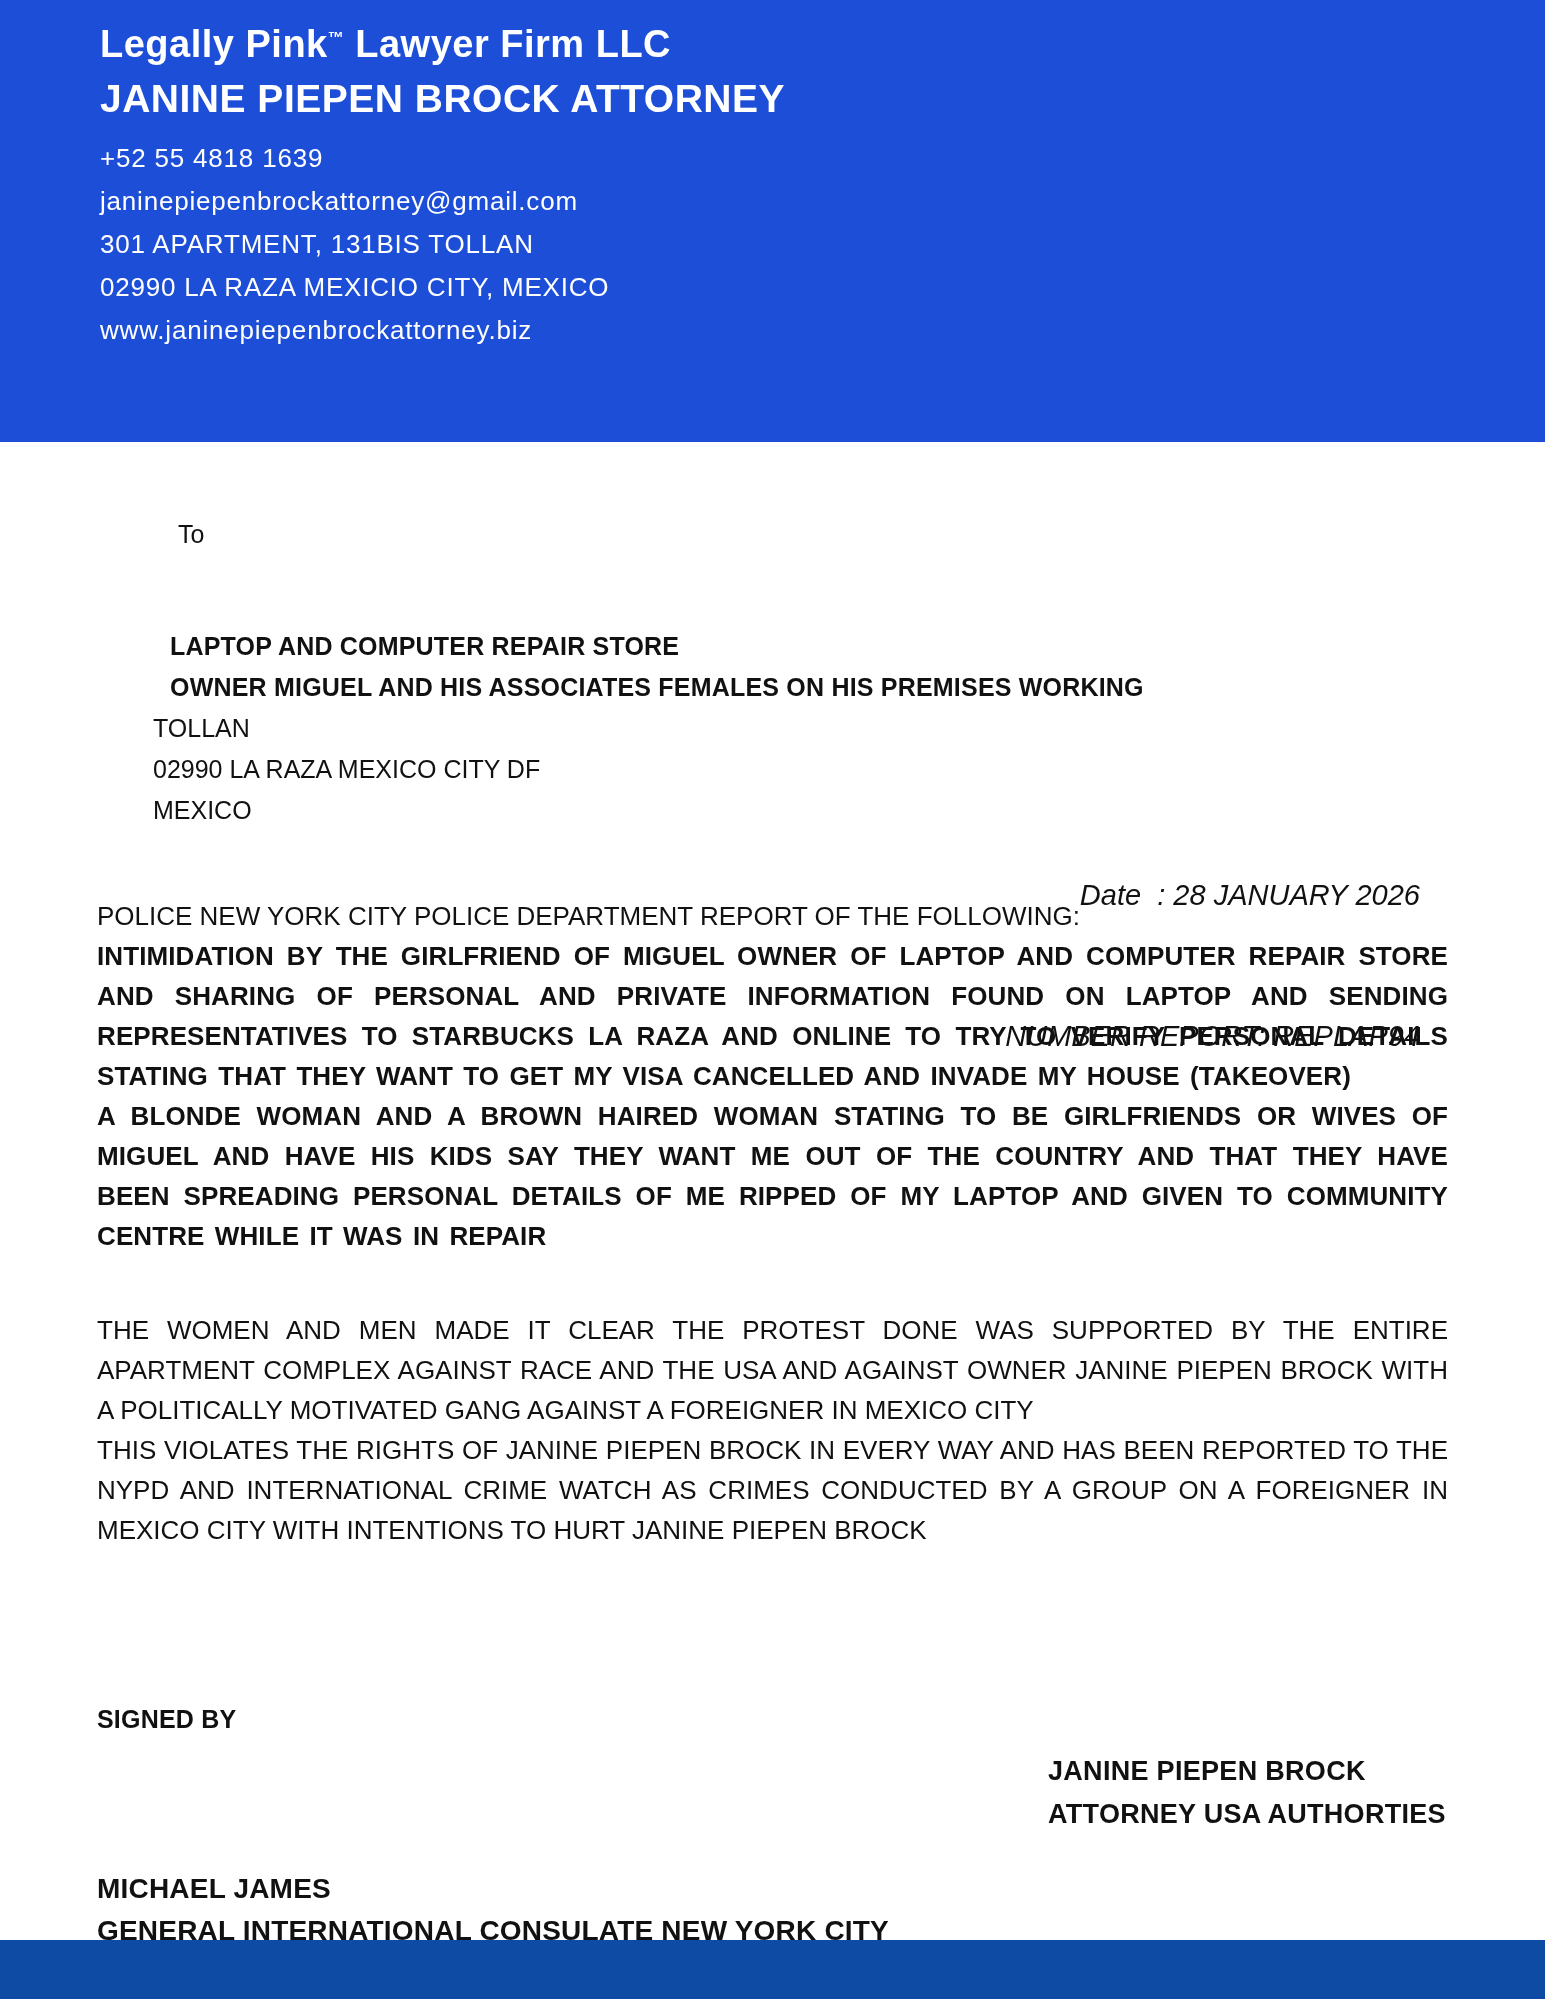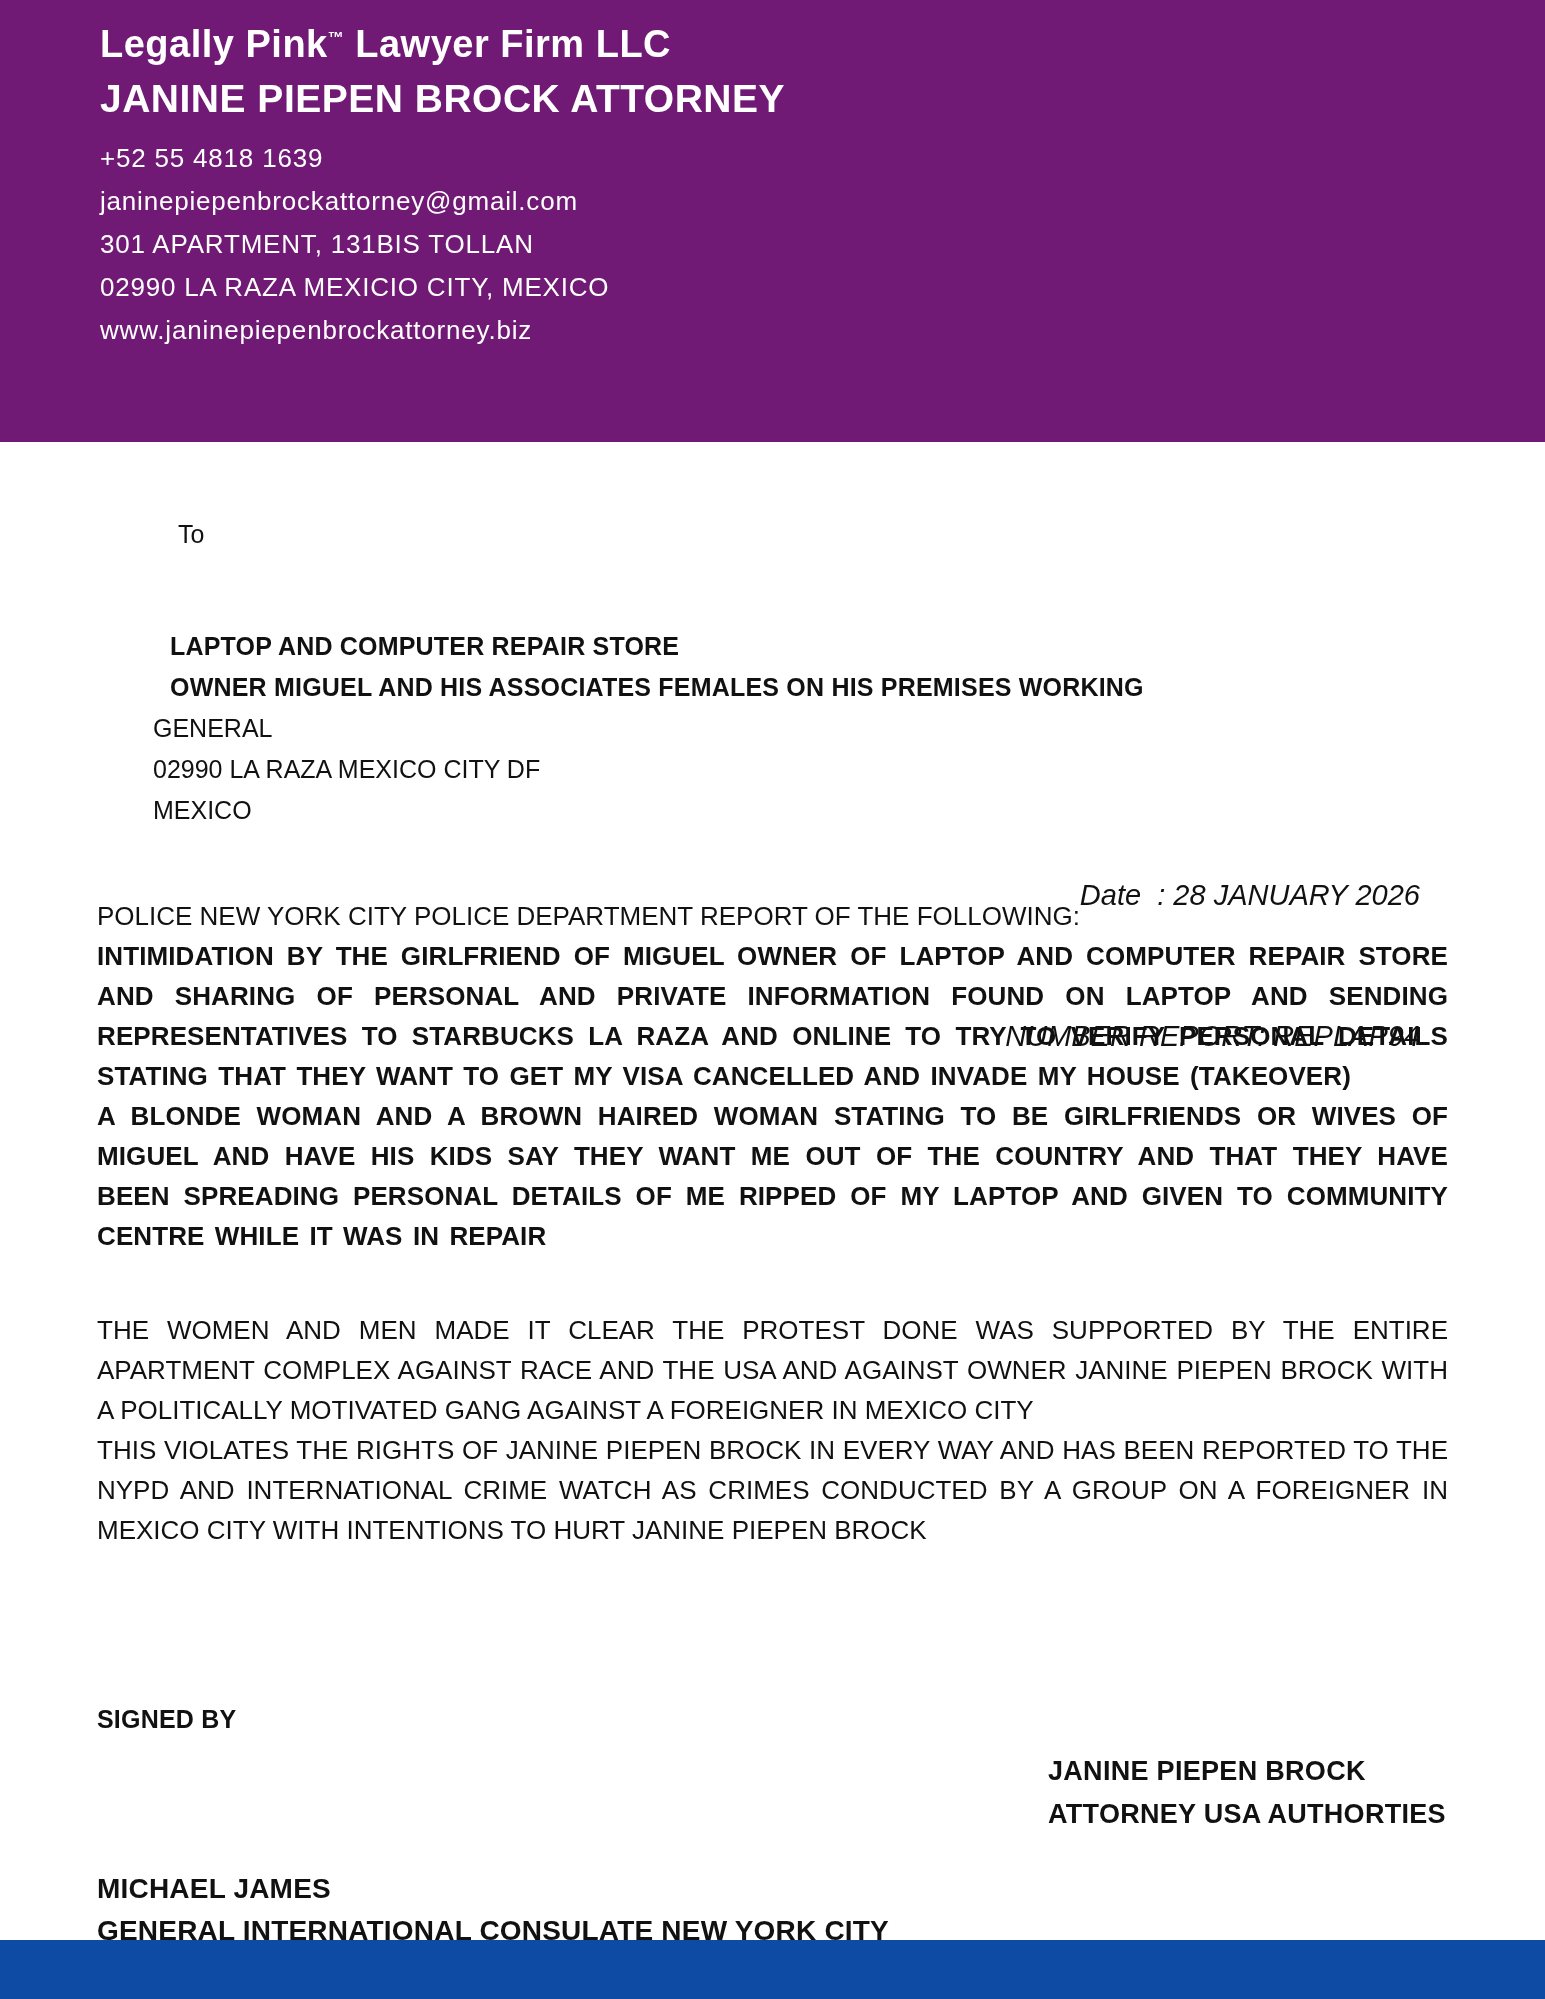--- a/index.html
+++ b/index.html
@@ -12,21 +12,21 @@
     color: #111111;
     overflow: hidden;
     margin: 0 auto;
   }
 
   
   .letterhead {
     position: absolute;
     top: 0; left: 0; right: 0;
     height: 442px;
-    background: #701a75;
+    background: #1d4ed8;
     color: #ffffff;
     box-sizing: border-box;
     padding: 24px 60px 0 100px;
   }
   .firm-name {
     font-size: 38px;
     font-weight: 800;
     letter-spacing: 0.5px;
     line-height: 1.1;
     margin: 0;
@@ -145,21 +145,21 @@
       <div class="line">02990 LA RAZA MEXICIO CITY, MEXICO</div>
       <div class="line">www.janinepiepenbrockattorney.biz</div>
     </div>
   </header>
 
   <div class="salutation">To</div>
 
   <div class="recipient-block">
     <div class="bold">LAPTOP AND COMPUTER REPAIR STORE</div>
     <div class="bold">OWNER MIGUEL AND HIS ASSOCIATES FEMALES ON HIS PREMISES WORKING</div>
-    <div>GENERAL</div>
+    <div>TOLLAN</div>
     <div>02990 LA RAZA MEXICO CITY DF</div>
     <div>MEXICO</div>
   </div>
 
   <div class="meta-block">
     <div>Date  : 28 JANUARY 2026</div>
     <div>NUMBER REPORT: REPLAP94</div>
   </div>
 
   <div class="body-text">

